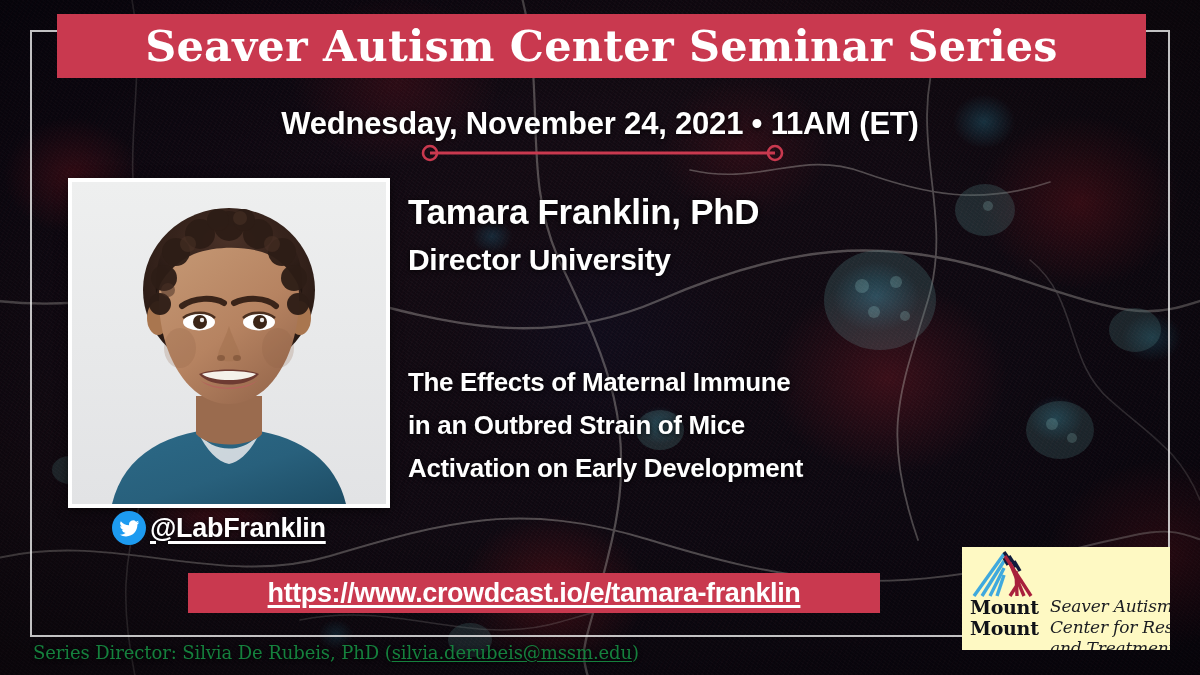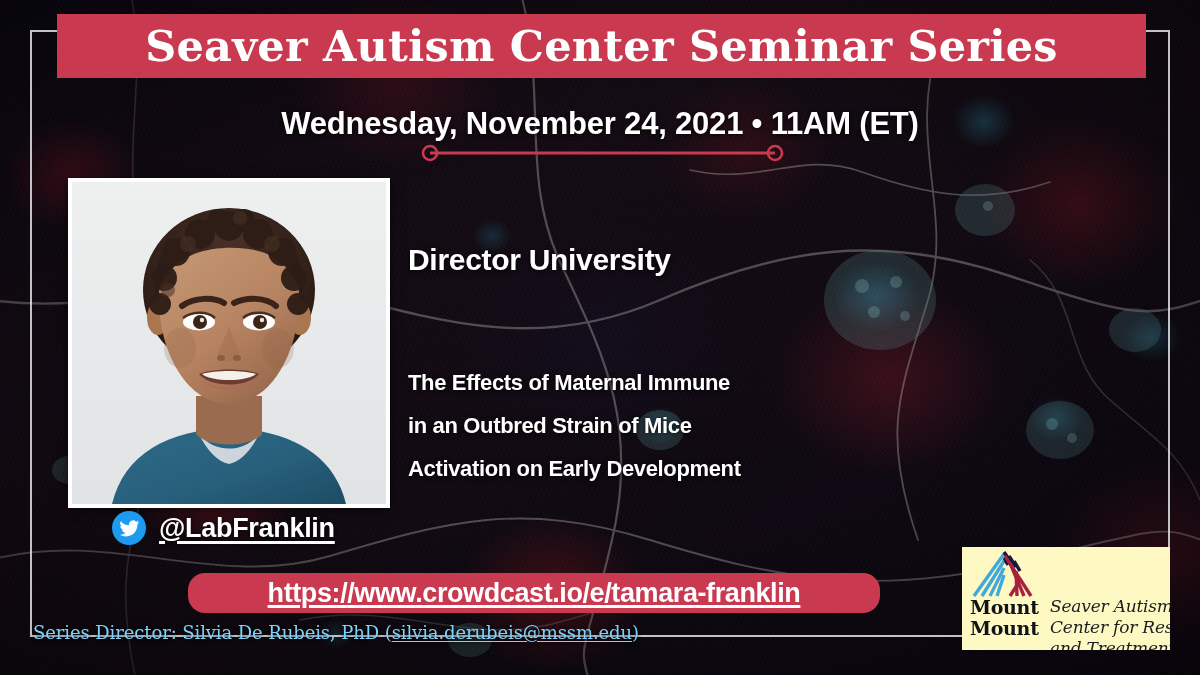--- a/index.html
+++ b/index.html
@@ -170,35 +170,35 @@
   }
 
   
   .talk-title {
     position: absolute;
     left: 408px;
     top: 361px;
     width: 640px;
     color: #ffffff;
     font-weight: 700;
-    font-size: 22px;
+    font-size: 26px;
     line-height: 43px;
     letter-spacing: -0.35px;
     text-shadow: 0 1px 5px rgba(0,0,0,0.85);
   }
   .talk-title div { white-space: nowrap; }
 
   
   .twitter-row {
     position: absolute;
     left: 112px;
     top: 511px;
     display: flex;
     align-items: center;
-    gap: 13px;
+    gap: 4px;
     justify-content: flex-end;
   }
   .tw-icon {
     width: 34px;
     height: 34px;
     border-radius: 50%;
     background: #1d9bf0;
     display: flex;
     align-items: center;
     justify-content: center;
@@ -220,21 +220,20 @@
   .url-bar {
     position: absolute;
     left: 188px;
     top: 573px;
     width: 692px;
     height: 40px;
     background: #c9394f;
     display: flex;
     align-items: center;
     justify-content: center;
-    border-radius: 17px;
   }
   .url-text {
     color: #ffffff;
     font-weight: 700;
     font-size: 27px;
     letter-spacing: -0.4px;
     text-decoration: underline;
     text-underline-offset: 3px;
     text-decoration-thickness: 3px;
     white-space: nowrap;
@@ -278,22 +277,22 @@
     font-size: 17px;
     line-height: 21px;
     letter-spacing: -0.2px;
     white-space: nowrap;
   }
 
   
   .footer {
     position: absolute;
     left: 33px;
-    top: 622px;
-    color: #7dd3fc;
+    top: 642px;
+    color: #15803d;
     font-family: "DejaVu Serif", serif;
     font-size: 18px;
     letter-spacing: -0.1px;
     text-shadow: 0 1px 4px rgba(0,0,0,0.9);
     white-space: nowrap;
   }
   .footer u { text-decoration: underline; text-underline-offset: 2px; }
 </style>
 </head>
 <body>
@@ -426,20 +425,21 @@
         <path d="M127 192 C 140 186, 174 186, 187 192 C 176 206, 138 206, 127 192 Z" fill="#6e3b32"></path>
         <path d="M130 192 C 142 188, 172 188, 184 192 C 174 200, 140 200, 130 192 Z" fill="#f4f1ea"></path>
         <path d="M128 198 C 142 208, 172 208, 186 198 C 174 210, 140 210, 128 198 Z" fill="#b4645c"></path>
 
         <ellipse cx="108" cy="166" rx="16" ry="20" fill="#8f6145" opacity="0.22"></ellipse>
         <ellipse cx="206" cy="166" rx="16" ry="20" fill="#8f6145" opacity="0.22"></ellipse>
       </svg>
     </div>
   </div>
 
+  <div class="speaker-name">Tamara Franklin, PhD</div>
   <div class="speaker-affil">Director University</div>
 
   <div class="talk-title">
     <div>The Effects of Maternal Immune</div>
     <div>in an Outbred Strain of Mice</div>
     <div>Activation on Early Development</div>
   </div>
 
   <div class="twitter-row">
     <span class="tw-icon">

